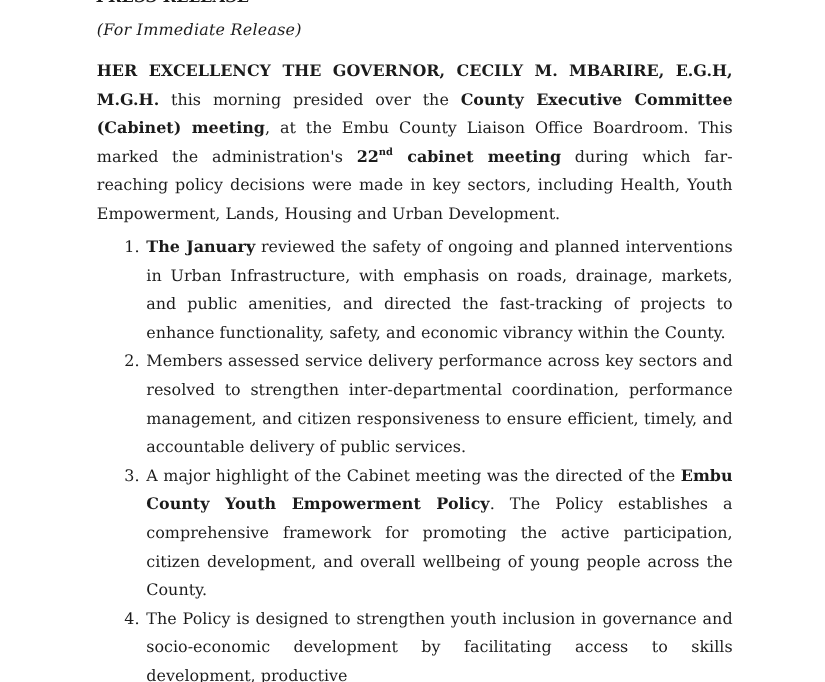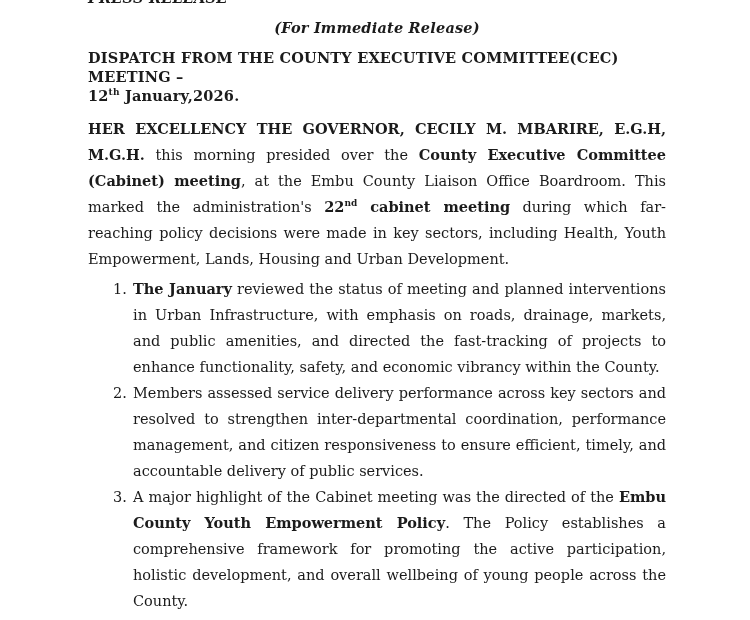--- a/index.html
+++ b/index.html
@@ -22,24 +22,23 @@
     background: #ffffff;
   }
   p, h1, h2 { margin: 0; padding: 0; font-size: 14.5px; }
   .pr-label {
     font-weight: bold;
     font-style: italic;
     letter-spacing: 0.2px;
   }
   .imm-release {
     margin-top: 4px;
-    font-weight: bold;
+    font-weight: normal;
     font-style: italic;
     letter-spacing: 0.2px;
-    text-align: center;
   }
   .dispatch-title {
     margin-top: 7px;
     font-weight: bold;
     line-height: 19px;
     letter-spacing: 0.2px;
   }
   .intro {
     margin-top: 11px;
     text-align: justify;
@@ -64,39 +63,38 @@
 </style>
 </head>
 <body>
 
 <div class="page">
 
   <h1 class="pr-label">PRESS RELEASE</h1>
 
   <p class="imm-release">(For Immediate Release)</p>
 
-  <p class="dispatch-title"><span>DISPATCH FROM THE COUNTY EXECUTIVE COMMITTEE(CEC) MEETING –</span><br><span>12</span><sup>th</sup><span> January,2026.</span></p>
 
   <p class="intro"><b>HER EXCELLENCY THE GOVERNOR, CECILY M. MBARIRE, E.G.H, M.G.H.</b><span> this morning presided over the </span><b>County Executive Committee (Cabinet) meeting</b><span>, at the Embu County Liaison Office Boardroom. This marked the administration's </span><b>22</b><sup><b>nd</b></sup><b> cabinet meeting</b><span> during which far-reaching policy decisions were made in key sectors, including Health, Youth Empowerment, Lands, Housing and Urban Development.</span></p>
 
   <div class="num-list">
 
     <div class="li">
       <span class="num">1.</span>
-      <div class="li-text"><b>The January</b><span> reviewed the status of meeting and planned interventions in Urban Infrastructure, with emphasis on roads, drainage, markets, and public amenities, and directed the fast-tracking of projects to enhance functionality, safety, and economic vibrancy within the County.</span></div>
+      <div class="li-text"><b>The January</b><span> reviewed the safety of ongoing and planned interventions in Urban Infrastructure, with emphasis on roads, drainage, markets, and public amenities, and directed the fast-tracking of projects to enhance functionality, safety, and economic vibrancy within the County.</span></div>
     </div>
 
     <div class="li">
       <span class="num">2.</span>
       <div class="li-text"><span>Members assessed service delivery performance across key sectors and resolved to strengthen inter-departmental coordination, performance management, and citizen responsiveness to ensure efficient, timely, and accountable delivery of public services.</span></div>
     </div>
 
     <div class="li">
       <span class="num">3.</span>
-      <div class="li-text"><span>A major highlight of the Cabinet meeting was the directed of the </span><b>Embu County Youth Empowerment Policy</b><span>. The Policy establishes a comprehensive framework for promoting the active participation, holistic development, and overall wellbeing of young people across the County.</span></div>
+      <div class="li-text"><span>A major highlight of the Cabinet meeting was the directed of the </span><b>Embu County Youth Empowerment Policy</b><span>. The Policy establishes a comprehensive framework for promoting the active participation, citizen development, and overall wellbeing of young people across the County.</span></div>
     </div>
 
     <div class="li">
       <span class="num">4.</span>
       <div class="li-text"><span>The Policy is designed to strengthen youth inclusion in governance and socio-economic development by facilitating access to skills development, productive</span></div>
     </div>
 
   </div>
 
 </div>

